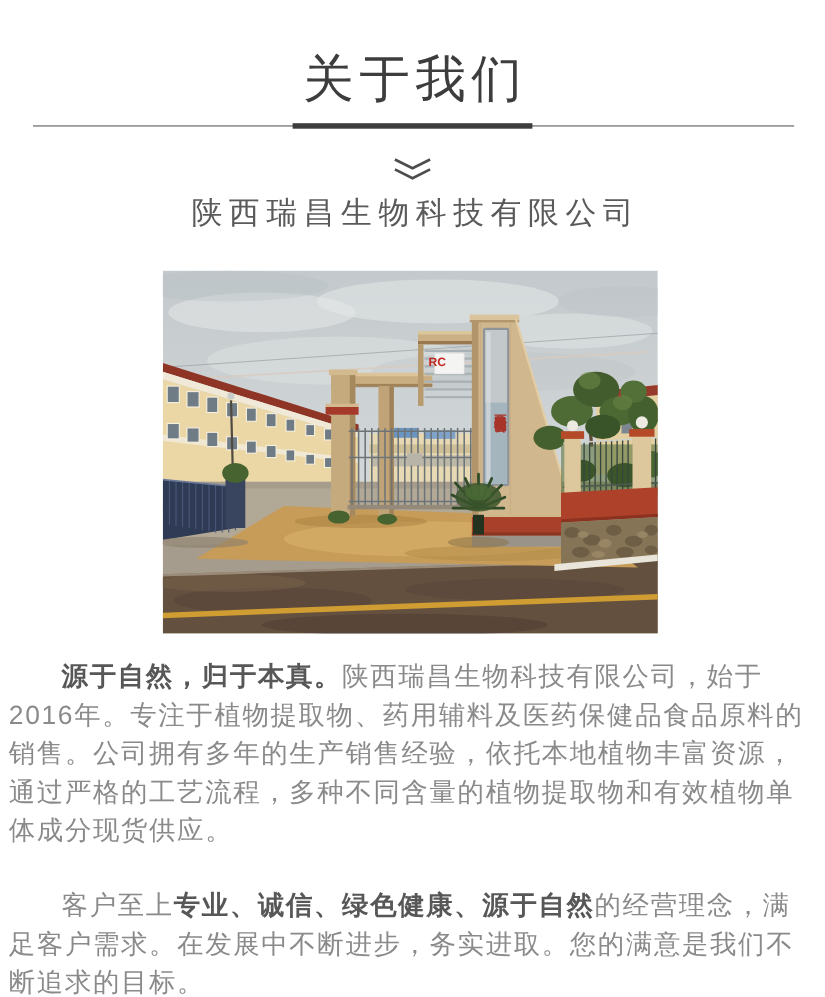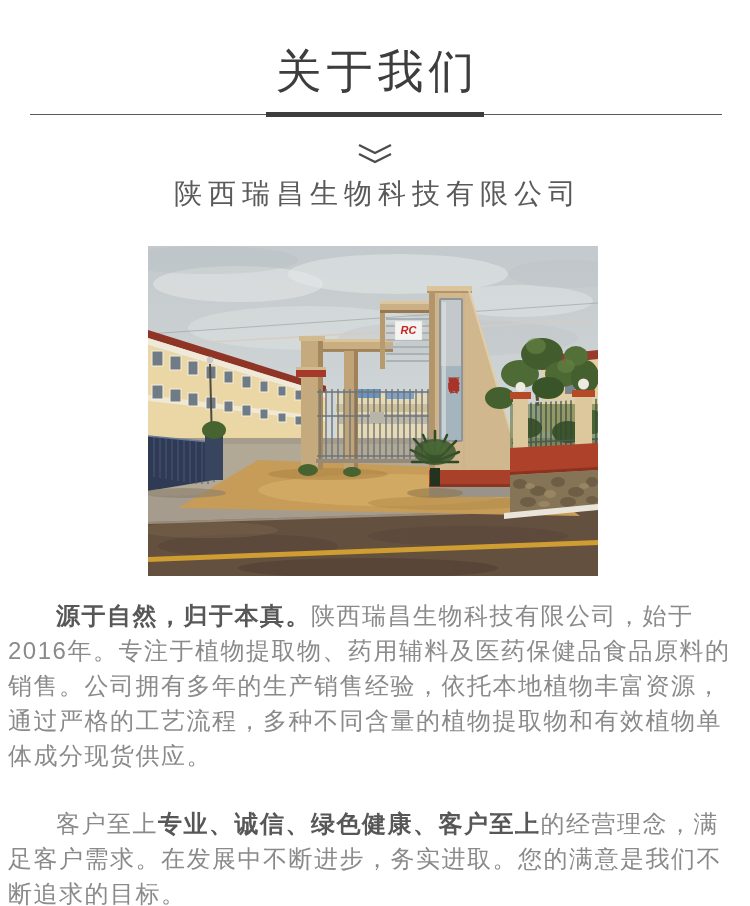--- a/index.html
+++ b/index.html
@@ -73,28 +73,27 @@
     text-orientation: upright;
     font-size: 11px;
     letter-spacing: 0.5px;
     color: #a8352b;
     font-weight: 700;
     text-align: center;
     overflow: hidden;
   }
   .rc-logo {
     position: absolute;
-    left: 247px; top: 75px;
+    left: 236px; top: 75px;
     width: 27px; height: 19px;
     font-size: 11px;
     line-height: 19px;
     font-weight: 700;
     color: #c32520;
     text-align: center;
-    font-style: italic;
   }
 
   
   .about-text {
     margin: 22px 8px 0 8px;
     font-size: 24px;
     line-height: 35px;
     letter-spacing: 1.5px;
     color: #8a8a8a;
     text-align: left;
@@ -321,16 +320,16 @@
       <ellipse cx="287" cy="202" rx="12" ry="7" fill="#4a6a36" opacity="0.8"></ellipse>
       <rect x="282" y="222" width="10" height="18" fill="#243220"></rect>
       <ellipse cx="287" cy="247" rx="28" ry="5" fill="#8a7248" opacity="0.55"></ellipse>
     </svg>
     <div class="gate-sign">陕西瑞昌生物科技有限公司</div>
     <div class="rc-logo">RC</div>
   </figure>
 
   <div class="about-text">
     <p><strong>源于自然，归于本真。</strong><span>陕西瑞昌生物科技有限公司，始于2016年。专注于植物提取物、药用辅料及医药保健品食品原料的销售。公司拥有多年的生产销售经验，依托本地植物丰富资源，通过严格的工艺流程，多种不同含量的植物提取物和有效植物单体成分现货供应。</span></p>
-    <p class="second"><span>客户至上</span><strong>专业、诚信、绿色健康、客户至上</strong><span>的经营理念，满足客户需求。在发展中不断进步，务实进取。您的满意是我们不断追求的目标。</span></p>
+    <p class="second"><span>客户至上</span><strong>专业、诚信、绿色健康、源于自然</strong><span>的经营理念，满足客户需求。在发展中不断进步，务实进取。您的满意是我们不断追求的目标。</span></p>
   </div>
 
 </div>
 
 </body></html>

